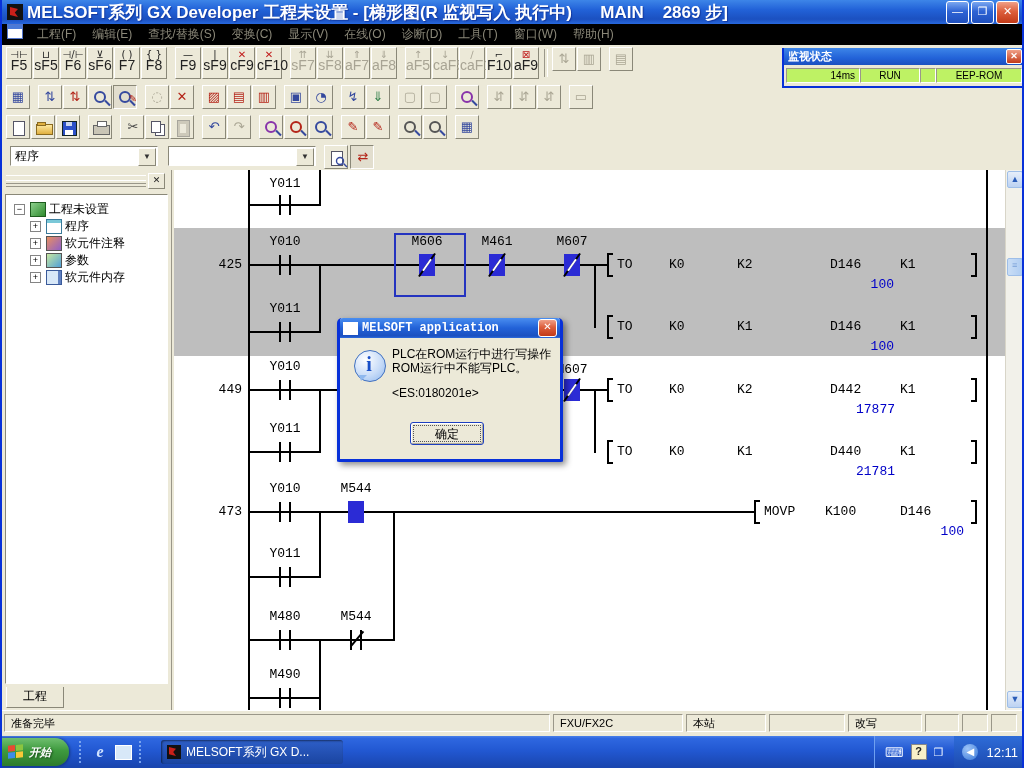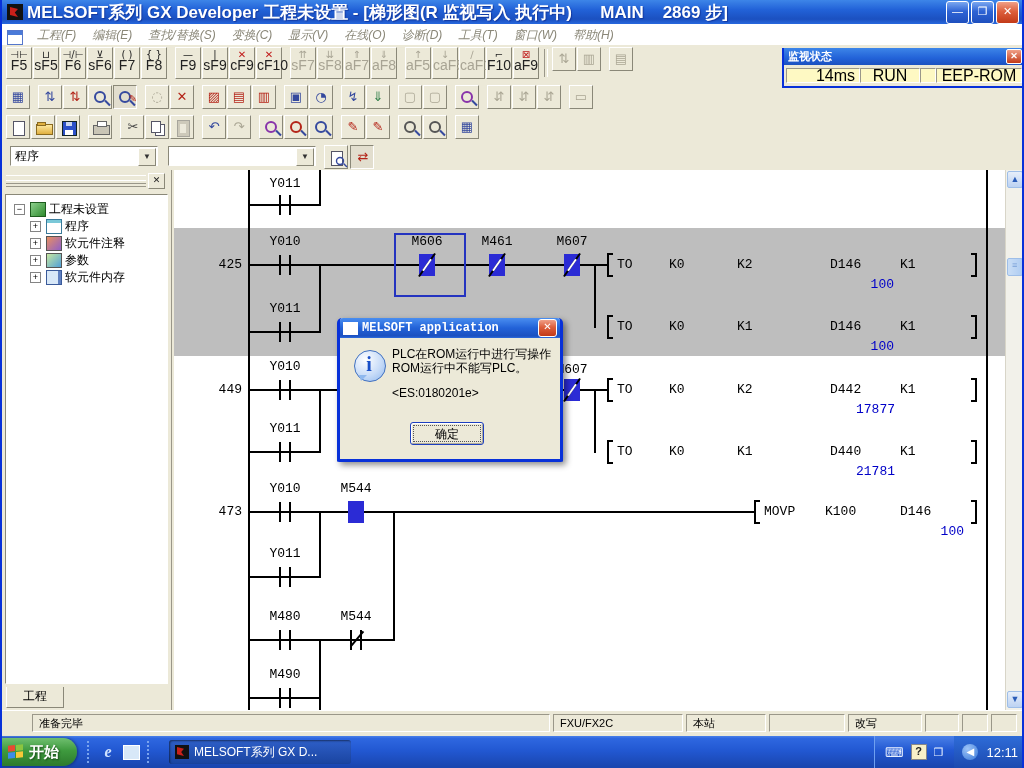--- a/index.html
+++ b/index.html
@@ -10,21 +10,21 @@
   .titlebar{position:absolute;left:0;top:0;width:100%;height:24px;
     background:linear-gradient(180deg,#3D85E8 0%,#2262D8 40%,#1B50C0 80%,#2768DE 100%);
     display:flex;align-items:center;padding:0 3px;box-sizing:border-box;}
   .app-icon{width:16px;height:16px;background:#111;position:relative;margin:0 4px 0 2px;flex:none;}
   .app-icon::after{content:"";position:absolute;left:3px;top:3px;width:8px;height:10px;background:#C8201A;clip-path:polygon(0 0,100% 20%,60% 55%,100% 100%,0 80%);}
   .title-text{color:#fff;font-weight:bold;font-size:17px;white-space:pre;overflow:hidden;flex:1;text-shadow:1px 1px 1px #1238A0;}
   .winbtn{width:21px;height:21px;margin-left:2px;border-radius:3px;border:1px solid #fff;
     background:linear-gradient(180deg,#7AA7F0,#2E63D4 45%,#1E4FBE);color:#fff;font-size:11px;line-height:19px;text-align:center;flex:none;}
   .winbtn.close{background:linear-gradient(180deg,#F0A088,#DD5F3C 45%,#C23A18);}
   
-  .menubar{position:absolute;left:0;top:24px;width:100%;height:21px;background:#ffffff;border-bottom:1px solid #D8D5C8;display:flex;align-items:flex-end;font-style:italic;}
+  .menubar{position:absolute;left:0;top:24px;width:100%;height:21px;background:#000000;border-bottom:1px solid #D8D5C8;display:flex;align-items:flex-start;}
   .mdi-icon{width:14px;height:13px;background:#fff;border:1px solid #5577CC;margin:0 6px 0 5px;position:relative;flex:none;}
   .mdi-icon::before{content:"";position:absolute;left:0;top:0;right:0;height:4px;background:#4A7AD8;}
   .menuitem{font-size:12px;color:#8A8778;padding:0 8px;line-height:20px;}
   
   .toolrow{position:absolute;left:0;width:100%;background:#ECE9D8;}
   .tb-btn{position:relative;display:inline-block;vertical-align:top;background:#ECE9D8;
     border:1px solid;border-color:#FFFFFF #8A8878 #8A8878 #FFFFFF;box-sizing:border-box;text-align:center;}
   .fk{width:26px;height:32px;margin-right:1px;}
   .fk .fs{display:block;font-size:10px;line-height:13px;height:13px;color:#222;font-family:"DejaVu Sans",sans-serif;}
   .fk .fl{display:block;font-size:14px;line-height:9px;color:#222;font-family:"Liberation Sans",sans-serif;}
@@ -55,21 +55,21 @@
   .ic-mag.m-red{border-color:#B42418;}
   .txt-ico{position:absolute;left:0;top:0;width:24px;text-align:center;font-size:13px;line-height:22px;font-family:"DejaVu Sans",sans-serif;}
   
   .combo{position:absolute;height:20px;background:#fff;border:1px solid;border-color:#8A8878 #FFFFFF #FFFFFF #8A8878;box-sizing:border-box;font-size:12px;line-height:18px;padding-left:4px;color:#000;}
   .combo .arrow{position:absolute;right:1px;top:1px;width:16px;height:16px;background:#ECE9D8;border:1px solid;border-color:#fff #8A8878 #8A8878 #fff;font-size:8px;line-height:15px;text-align:center;color:#333;}
   
   .monwin{position:absolute;left:780px;top:48px;width:244px;height:40px;background:#ECE9D8;border:2px solid #0831D9;border-top:none;box-sizing:border-box;z-index:40;}
   .monwin .mtitle{height:17px;background:linear-gradient(180deg,#3D85E8,#2262D8 60%,#1B50C0);color:#fff;font-weight:bold;font-size:11px;line-height:16px;padding-left:4px;display:flex;}
   .monwin .mclose{margin-left:auto;margin-right:2px;margin-top:1px;width:14px;height:13px;border-radius:2px;background:linear-gradient(#F0A088,#C23A18);border:1px solid #fff;color:#fff;font-size:9px;line-height:12px;text-align:center;}
   .moncells{display:flex;padding:3px 2px 0 2px;}
-  .moncell{height:15px;border:1px solid;border-color:#9a9789 #fff #fff #9a9789;font-size:16px;line-height:14px;text-align:center;background:#fef9c3;box-sizing:border-box;}
+  .moncell{height:15px;border:1px solid;border-color:#9a9789 #fff #fff #9a9789;font-size:10px;line-height:14px;text-align:center;background:#bef264;box-sizing:border-box;}
   
   .leftpanel{position:absolute;left:0;top:170px;width:170px;height:540px;background:#ECE9D8;border-right:1px solid #9a9789;box-sizing:border-box;}
   .dockbar{position:absolute;left:4px;top:5px;width:140px;height:10px;border-top:1px solid #fff;border-bottom:1px solid #9a9789;}
   .dockbar::after{content:"";position:absolute;left:0;top:4px;width:140px;height:2px;border-top:1px solid #fff;border-bottom:1px solid #9a9789;}
   .panel-close{position:absolute;right:6px;top:3px;width:15px;height:14px;background:#ECE9D8;border:1px solid;border-color:#fff #8A8878 #8A8878 #fff;font-size:9px;line-height:12px;text-align:center;color:#222;}
   .treebox{position:absolute;left:3px;top:24px;width:163px;height:490px;background:#fff;border:1px solid;border-color:#8A8878 #FFFFFF #FFFFFF #8A8878;box-sizing:border-box;overflow:hidden;}
   .trow{position:absolute;height:16px;font-size:12px;line-height:16px;color:#000;white-space:nowrap;}
   .expbox{position:absolute;width:9px;height:9px;border:1px solid #848484;background:#fff;top:3px;font-size:9px;line-height:8px;text-align:center;color:#000;box-sizing:content-box;}
   .tico{position:absolute;width:14px;height:13px;top:1px;}
   .ti-proj{background:linear-gradient(135deg,#8CD08C,#2E8B2E);border:1px solid #1E5B1E;}
@@ -115,21 +115,21 @@
   .okbtn{position:absolute;left:70px;top:104px;width:74px;height:23px;background:#ECE9D8;border:1px solid #1D3FBF;border-radius:3px;box-shadow:inset 1px 1px 0 #fff,inset -1px -1px 0 #B0AC9C;box-sizing:border-box;text-align:center;}
   .okbtn .focus{position:absolute;left:2px;top:2px;right:2px;bottom:2px;border:1px dotted #555;font-size:12px;line-height:16px;color:#000;}
   
   .statusbar{position:absolute;left:0;top:710px;width:100%;height:26px;background:#ECE9D8;border-top:1px solid #fff;display:flex;align-items:center;padding:2px 2px 3px 2px;box-sizing:border-box;}
   .scell{height:18px;border:1px solid;border-color:#9a9789 #fff #fff #9a9789;font-size:11px;line-height:16px;padding:0 6px;margin-right:3px;box-sizing:border-box;color:#000;}
   
   .taskbar{position:absolute;left:-2px;top:736px;width:1028px;height:32px;background:linear-gradient(180deg,#4A80E8 0%,#2E67E0 8%,#2258D2 45%,#1A46B0 95%);display:flex;align-items:center;z-index:60;}
   .startbtn{height:28px;margin:0;padding:0 18px 0 8px;background:linear-gradient(180deg,#6FBF6F 0%,#3E9A3E 45%,#2E7D2E 95%);border-radius:0 14px 14px 0;display:flex;align-items:center;box-shadow:1px 0 3px rgba(0,0,0,.4);}
   .xpflag{width:16px;height:14px;display:grid;grid-template-columns:7px 7px;grid-template-rows:6px 6px;gap:1px;transform:skewY(-6deg);margin-right:5px;}
   .xpflag i{display:block;} .xpflag i:nth-child(1){background:#E84A32;} .xpflag i:nth-child(2){background:#8BC540;} .xpflag i:nth-child(3){background:#3C8CE8;} .xpflag i:nth-child(4){background:#F8C838;}
-  .startlabel{color:#fff;font-weight:bold;font-size:15px;text-shadow:1px 1px 2px #184818;}
+  .startlabel{color:#fff;font-weight:bold;font-style:italic;font-size:11px;text-shadow:1px 1px 2px #184818;}
   .qlaunch{display:flex;align-items:center;margin-left:10px;}
   .qdots{width:4px;height:22px;border-left:2px dotted #7AA4EE;margin-right:6px;}
   .qicon{width:18px;height:18px;margin-right:6px;text-align:center;}
   .ie-e{color:#fff;font-family:"Liberation Serif",serif;font-weight:bold;font-style:italic;font-size:16px;line-height:18px;color:#CFE2FF;}
   .qwin{width:15px;height:13px;background:#D8E8F8;border:1px solid #fff;margin-top:2px;}
   .taskitem{margin-left:10px;width:170px;height:24px;background:linear-gradient(180deg,#2E5FC8,#1A44A0);border-radius:3px;box-shadow:inset 1px 1px 2px rgba(0,0,0,.5);display:flex;align-items:center;padding:0 6px;}
   .taskitem .ticon{width:14px;height:14px;background:#111;position:relative;margin-right:5px;flex:none;}
   .taskitem .ticon::after{content:"";position:absolute;left:2px;top:2px;width:7px;height:9px;background:#C8201A;clip-path:polygon(0 0,100% 20%,60% 55%,100% 100%,0 80%);}
   .tasklabel{color:#fff;font-size:12px;white-space:nowrap;overflow:hidden;}
   .tray{position:absolute;right:0;top:0;height:32px;display:flex;align-items:center;padding-left:10px;background:linear-gradient(180deg,#4A80E8,#2258D2 45%,#1A46B0 95%);border-left:1px solid #6FA0F0;}
@@ -368,21 +368,21 @@
       <div>PLC在ROM运行中进行写操作</div>
       <div>ROM运行中不能写PLC。</div>
     </div>
     <div class="dcode">&lt;ES:0180201e&gt;</div>
     <div class="okbtn">
         <div class="focus">确定</div>
       </div>
   </div>
 
   <div class="statusbar">
-    <div class="scell" style="flex:1;text-align:left;margin-left:28px;">准备完毕</div>
+    <div class="scell" style="flex:1;text-align:left;">准备完毕</div>
     <div class="scell" style="width:130px;">FXU/FX2C</div>
     <div class="scell" style="width:80px;">本站</div>
     <div class="scell" style="width:76px;"></div>
     <div class="scell" style="width:74px;">改写</div>
     <div class="scell" style="width:34px;"></div>
     <div class="scell" style="width:26px;"></div>
     <div class="scell" style="width:26px;"></div>
   </div>
 
   <div class="taskbar">

